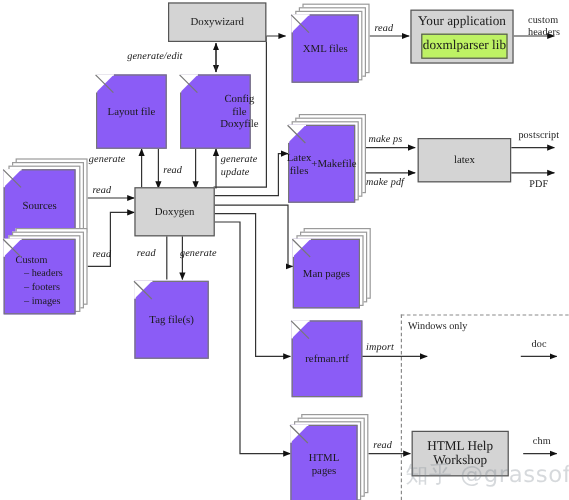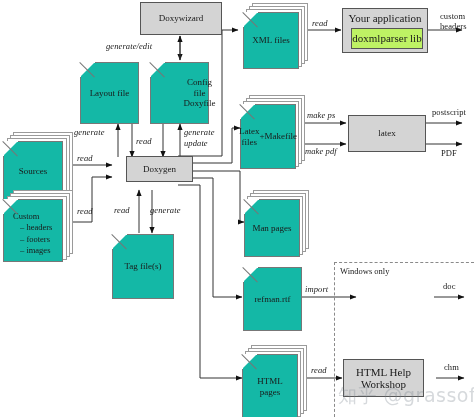--- a/index.html
+++ b/index.html
@@ -14,21 +14,21 @@
 
   .procbox{border:1px solid #555;background:#d4d4d4;
            display:flex;align-items:center;justify-content:center;
            text-align:center;line-height:1.12;}
 
   .innerbox{border:1px solid #555;background:#bef264;
             display:flex;align-items:center;justify-content:center;
             position:absolute;text-align:center;}
 
   
-  .doc{background:#14b8a6;border:1px solid #777;position:absolute;
+  .doc{background:#8b5cf6;border:1px solid #777;position:absolute;
        display:flex;align-items:center;justify-content:center;
        text-align:center;line-height:1.2;}
   .doc .foldcut{position:absolute;left:-1px;top:-1px;width:0;height:0;
              border-left:15px solid #fff;border-bottom:15px solid transparent;}
   .doc .foldline{position:absolute;left:-1px;top:-1px;width:21px;height:1px;
              background:#777;transform:rotate(45deg);transform-origin:0 0;}
   .doc .topcut{position:absolute;left:-1px;top:-1px;width:15px;height:1px;background:#fff;}
   .doc .leftcut{position:absolute;left:-1px;top:-1px;width:1px;height:15px;background:#fff;}
 
   
@@ -167,21 +167,21 @@
       <div class="bullets" style="padding:11px 0 0 9px;">
         <div>Custom</div>
         <div style="padding-left:7px;">– headers</div>
         <div style="padding-left:7px;">– footers</div>
         <div style="padding-left:7px;">– images</div>
       </div>
     </div>
   </div>
   <div class="lbl" style="left:77px;top:206px;">read</div>
 
-  <div class="node procbox txt" style="left:112px;top:156px;width:67px;height:26px;margin-left:14px;">
+  <div class="node procbox txt" style="left:112px;top:156px;width:67px;height:41px;">
     <span>Doxygen</span>
   </div>
 
   <div class="lbl" style="left:114px;top:205px;">read</div>
   <div class="lbl" style="left:150px;top:205px;">generate</div>
 
   <div class="node" style="left:112px;top:234px;width:60px;height:63px;">
     <div class="doc txt" style="left:0;top:0;width:60px;height:63px;">
       <div class="foldcut"></div>
       <div class="topcut"></div>

